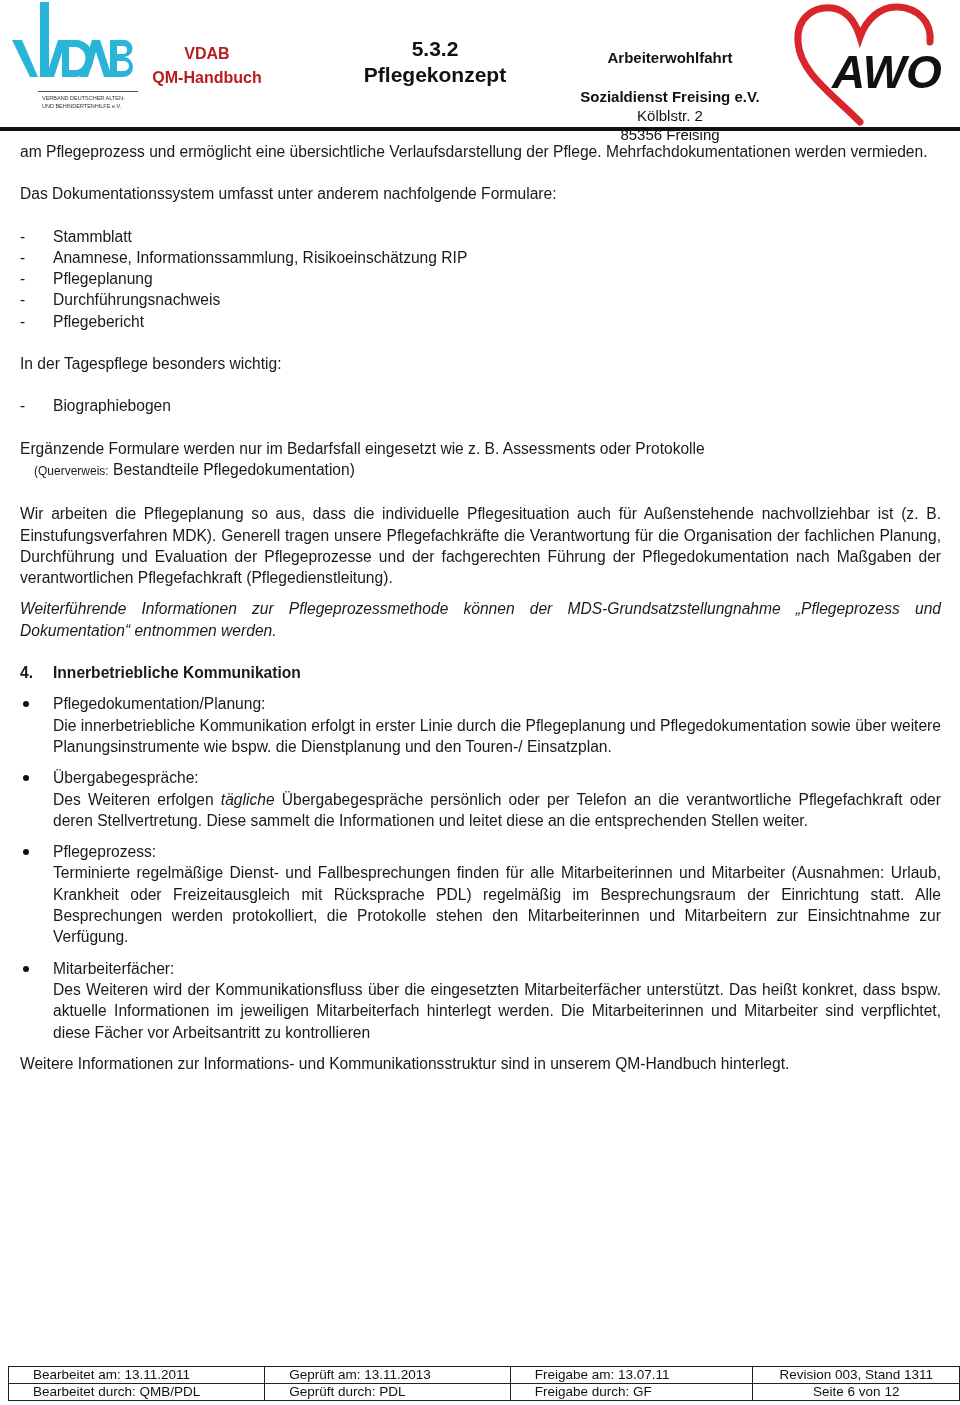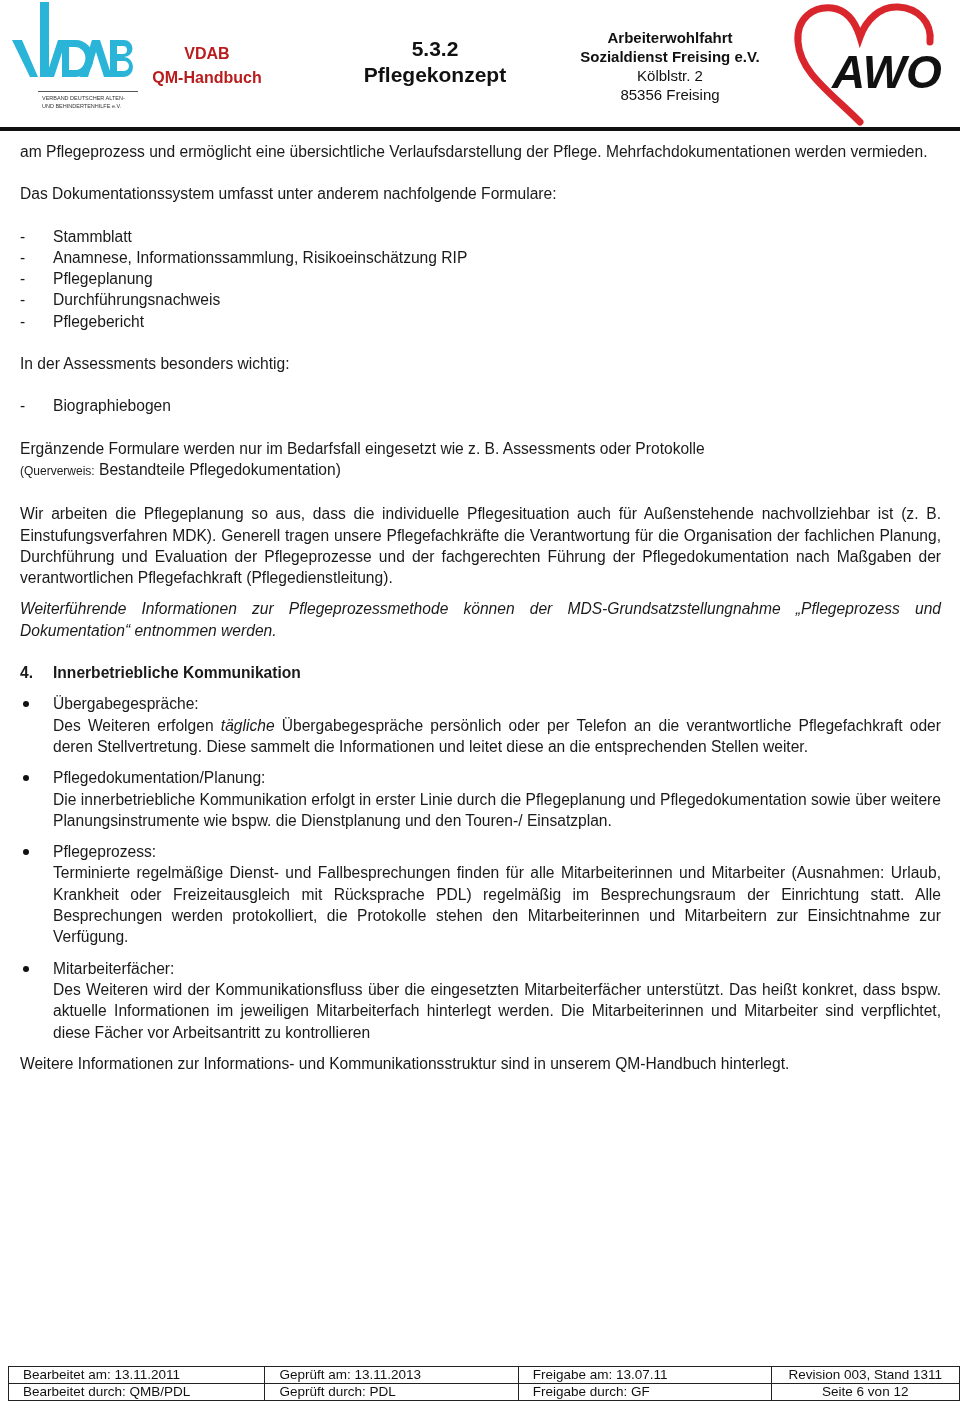--- a/index.html
+++ b/index.html
@@ -8,44 +8,44 @@
     font-family: "Liberation Sans", sans-serif; color: #111111;
   }
   .header { position: absolute; left: 0; top: 0; width: 960px; height: 130px; }
   .vdab-logo { position: absolute; left: 10px; top: 2px; width: 128px; height: 110px; }
   .vdab-title { position: absolute; left: 137px; top: 42px; width: 140px; text-align: center;
     color: #b91c1c; font-weight: bold; font-size: 16px; line-height: 24px; }
   .doc-title { position: absolute; left: 340px; top: 36px; width: 190px; text-align: center;
     font-weight: bold; font-size: 21px; line-height: 26px; color: #111; }
   .org-block { position: absolute; left: 560px; top: 28px; width: 220px; text-align: center;
     font-size: 15px; line-height: 19px; color: #111; }
-  .org-block .b { font-weight: bold; }
+  .org-block .b { font-weight: bold; margin-top: 20px; }
   .awo-logo { position: absolute; left: 790px; top: 2px; width: 165px; height: 125px; }
   .header-rule { position: absolute; left: 0; top: 127px; width: 960px; height: 4px; background: #111; }
 
   .content { position: absolute; left: 20px; top: 141px; width: 921px;
     font-size: 15.6px; line-height: 21.3px; color: #1a1a1a; }
   .content p { margin: 0; text-align: justify; }
   .gap { height: 21px; }
   .gap-s { height: 10px; }
   .dash-list { margin: 0; padding: 0; list-style: none; }
   .dash-list li { position: relative; padding-left: 33px; }
   .dash-list li .mark { position: absolute; left: 0; top: 0; }
-  .small { font-size: 12px; }
+  .small { font-size: 12px; margin-left: 14px; }
   .italic { font-style: italic; }
   .h4 { font-weight: bold; }
   .h4 .num { display: inline-block; width: 33px; }
   .bullets { margin: 0; padding: 0; list-style: none; }
   .bullets li { position: relative; padding-left: 33px; }
   .bullets li .dot { position: absolute; left: 3px; top: 8px; width: 6px; height: 6px; border-radius: 50%; background: #111; }
   .bullets li + li { margin-top: 10px; }
   .bullets p { text-align: justify; }
   .footer-table { position: absolute; left: 8px; top: 1366px; border-collapse: collapse;
     font-size: 13.5px; line-height: 16px; color: #111; }
-  .footer-table td { border: 1px solid #222; padding: 0 14px; height: 16px; white-space: nowrap; }
+  .footer-table td { border: 1px solid #222; padding: 0 24px; height: 16px; white-space: nowrap; }
   .footer-table td.r { text-align: center; }
 </style>
 </head>
 <body>
 
 <div class="header">
   <svg class="vdab-logo" viewBox="0 0 128 110">
     <g fill="#2ab5d8">
       <rect x="30" y="0" width="9" height="75"></rect>
       <polygon points="2,38 12,38 28,75 20,75"></polygon>
@@ -90,44 +90,44 @@
   <p>Das Dokumentationssystem umfasst unter anderem nachfolgende Formulare:</p>
   <div class="gap"></div>
   <ul class="dash-list">
     <li><span class="mark">-</span><span>Stammblatt</span></li>
     <li><span class="mark">-</span><span>Anamnese, Informationssammlung, Risikoeinschätzung RIP</span></li>
     <li><span class="mark">-</span><span>Pflegeplanung</span></li>
     <li><span class="mark">-</span><span>Durchführungsnachweis</span></li>
     <li><span class="mark">-</span><span>Pflegebericht</span></li>
   </ul>
   <div class="gap"></div>
-  <p>In der Assessments besonders wichtig:</p>
+  <p>In der Tagespflege besonders wichtig:</p>
   <div class="gap"></div>
   <ul class="dash-list">
     <li><span class="mark">-</span><span>Biographiebogen</span></li>
   </ul>
   <div class="gap"></div>
   <p><span>Ergänzende Formulare werden nur im Bedarfsfall eingesetzt wie z. B. Assessments oder Protokolle</span><br><span class="small">(Querverweis:</span><span> Bestandteile Pflegedokumentation)</span></p>
   <div class="gap"></div>
   <p>Wir arbeiten die Pflegeplanung so aus, dass die individuelle Pflegesituation auch für Außenstehende nachvollziehbar ist (z. B. Einstufungsverfahren MDK). Generell tragen unsere Pflegefachkräfte die Verantwortung für die Organisation der fachlichen Planung, Durchführung und Evaluation der Pflegeprozesse und der fachgerechten Führung der Pflegedokumentation nach Maßgaben der verantwortlichen Pflegefachkraft (Pflegedienstleitung).</p>
   <div class="gap-s"></div>
   <p class="italic">Weiterführende Informationen zur Pflegeprozessmethode können der MDS-Grundsatzstellungnahme „Pflegeprozess und Dokumentation“ entnommen werden.</p>
   <div class="gap"></div>
   <div class="h4"><span class="num">4.</span><span>Innerbetriebliche Kommunikation</span></div>
   <div class="gap-s"></div>
   <ul class="bullets">
     <li>
         <span class="dot"></span>
-      <div>Übergabegespräche:</div>
-      <p><span>Des Weiteren erfolgen </span><span class="italic">tägliche</span><span> Übergabegespräche persönlich oder per Telefon an die verantwortliche Pflegefachkraft oder deren Stellvertretung. Diese sammelt die Informationen und leitet diese an die entsprechenden Stellen weiter.</span></p>
+      <div>Pflegedokumentation/Planung:</div>
+      <p>Die innerbetriebliche Kommunikation erfolgt in erster Linie durch die Pflegeplanung und Pflegedokumentation sowie über weitere Planungsinstrumente wie bspw. die Dienstplanung und den Touren-/ Einsatzplan.</p>
     </li>
     <li>
         <span class="dot"></span>
-      <div>Pflegedokumentation/Planung:</div>
-      <p>Die innerbetriebliche Kommunikation erfolgt in erster Linie durch die Pflegeplanung und Pflegedokumentation sowie über weitere Planungsinstrumente wie bspw. die Dienstplanung und den Touren-/ Einsatzplan.</p>
+      <div>Übergabegespräche:</div>
+      <p><span>Des Weiteren erfolgen </span><span class="italic">tägliche</span><span> Übergabegespräche persönlich oder per Telefon an die verantwortliche Pflegefachkraft oder deren Stellvertretung. Diese sammelt die Informationen und leitet diese an die entsprechenden Stellen weiter.</span></p>
     </li>
     <li>
         <span class="dot"></span>
       <div>Pflegeprozess:</div>
       <p>Terminierte regelmäßige Dienst- und Fallbesprechungen finden für alle Mitarbeiterinnen und Mitarbeiter (Ausnahmen: Urlaub, Krankheit oder Freizeitausgleich mit Rücksprache PDL) regelmäßig im Besprechungsraum der Einrichtung statt. Alle Besprechungen werden protokolliert, die Protokolle stehen den Mitarbeiterinnen und Mitarbeitern zur Einsichtnahme zur Verfügung.</p>
     </li>
     <li>
         <span class="dot"></span>
       <div>Mitarbeiterfächer:</div>
       <p>Des Weiteren wird der Kommunikationsfluss über die eingesetzten Mitarbeiterfächer unterstützt. Das heißt konkret, dass bspw. aktuelle Informationen im jeweiligen Mitarbeiterfach hinterlegt werden. Die Mitarbeiterinnen und Mitarbeiter sind verpflichtet, diese Fächer vor Arbeitsantritt zu kontrollieren</p>

